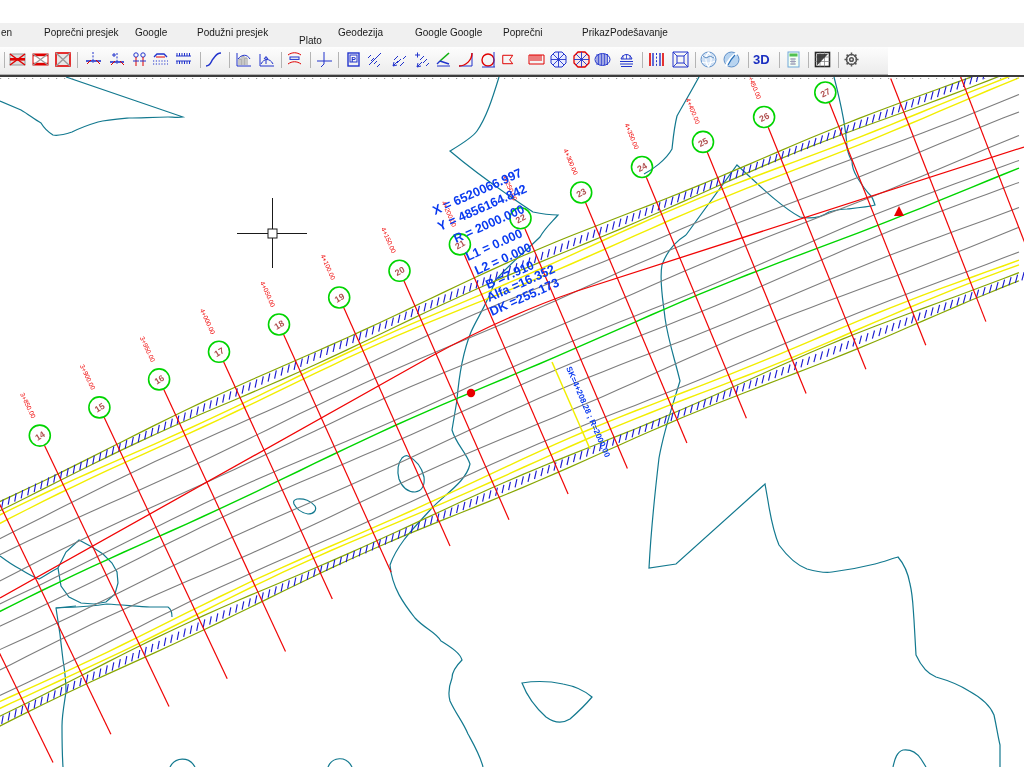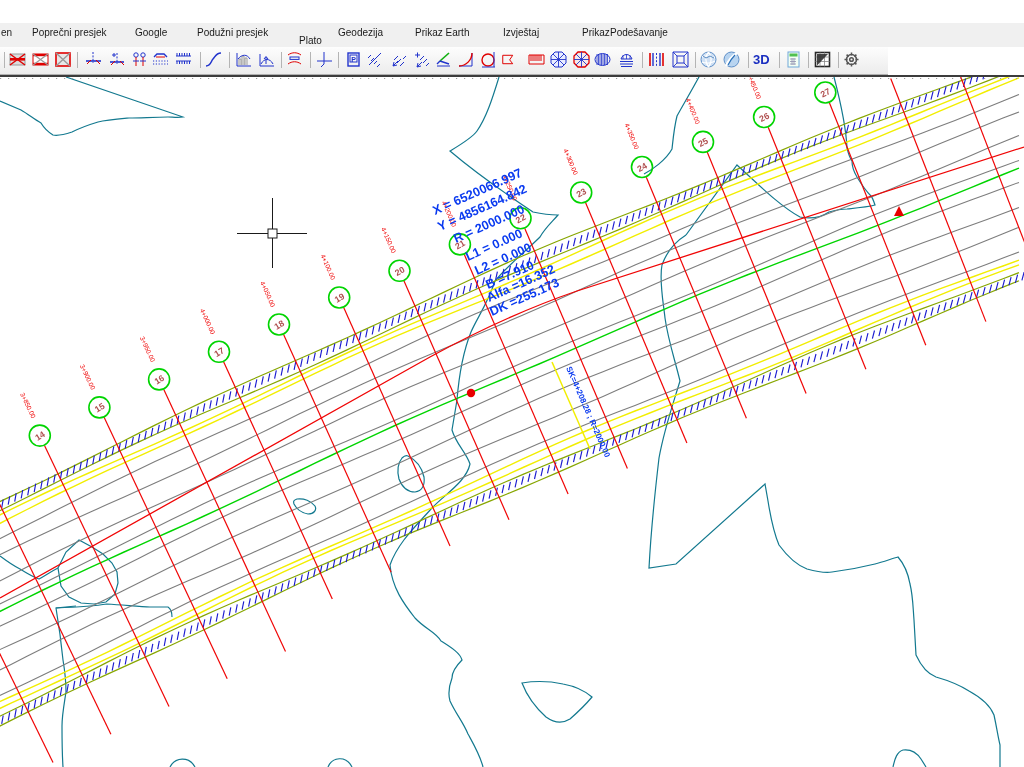--- a/index.html
+++ b/index.html
@@ -3,27 +3,27 @@
 *{margin:0;padding:0;box-sizing:border-box}
 body{width:1024px;height:767px;overflow:hidden;font-family:"Liberation Sans",sans-serif;background:#fff;position:relative}
 .menubar{position:absolute;left:0;top:23px;width:1024px;height:24px;background:#f0f0f0;font-size:10px;color:#1a1a1a}
 .toolbar{position:absolute;left:0;top:47px;width:888px;height:28px;background:linear-gradient(#fdfdfd,#ececec);border-bottom:1px solid #b0b0b0}
 .toolbar svg{display:block}
 .canvasline{position:absolute;left:0;top:75px;width:1024px;height:2px;background:#3c3c3c}
 </style></head>
 <body>
 <div class="menubar">
     <span style="position:absolute;left:1px;top:4px">en</span>
-    <span style="position:absolute;left:32px;top:4px">Poprečni presjek</span>
+    <span style="position:absolute;left:44px;top:4px">Poprečni presjek</span>
     <span style="position:absolute;left:135px;top:4px">Google</span>
     <span style="position:absolute;left:197px;top:4px">Podužni presjek</span>
     <span style="position:absolute;left:299px;top:12px">Plato</span>
     <span style="position:absolute;left:338px;top:4px">Geodezija</span>
-    <span style="position:absolute;left:415px;top:4px">Prikaz Earth</span>
-    <span style="position:absolute;left:503px;top:4px">Izvještaj</span>
+    <span style="position:absolute;left:415px;top:4px">Google Google</span>
+    <span style="position:absolute;left:503px;top:4px">Poprečni</span>
     <span style="position:absolute;left:582px;top:4px">Prikaz</span>
     <span style="position:absolute;left:610px;top:4px">Podešavanje</span>
   </div>
 <div class="toolbar">
     <span style="position:absolute;left:9px;top:4px">
       <svg width="17" height="17" viewBox="0 0 17 17">
         <rect x="1" y="3" width="15" height="11" fill="#dcdcdc" stroke="#9a9a9a"></rect>
         <path d="M1,3 L16,14 M16,3 L1,14" stroke="#e00000" stroke-width="1.5"></path>
         <rect x="1" y="7" width="15" height="2.6" fill="#e00000"></rect>
       </svg>

